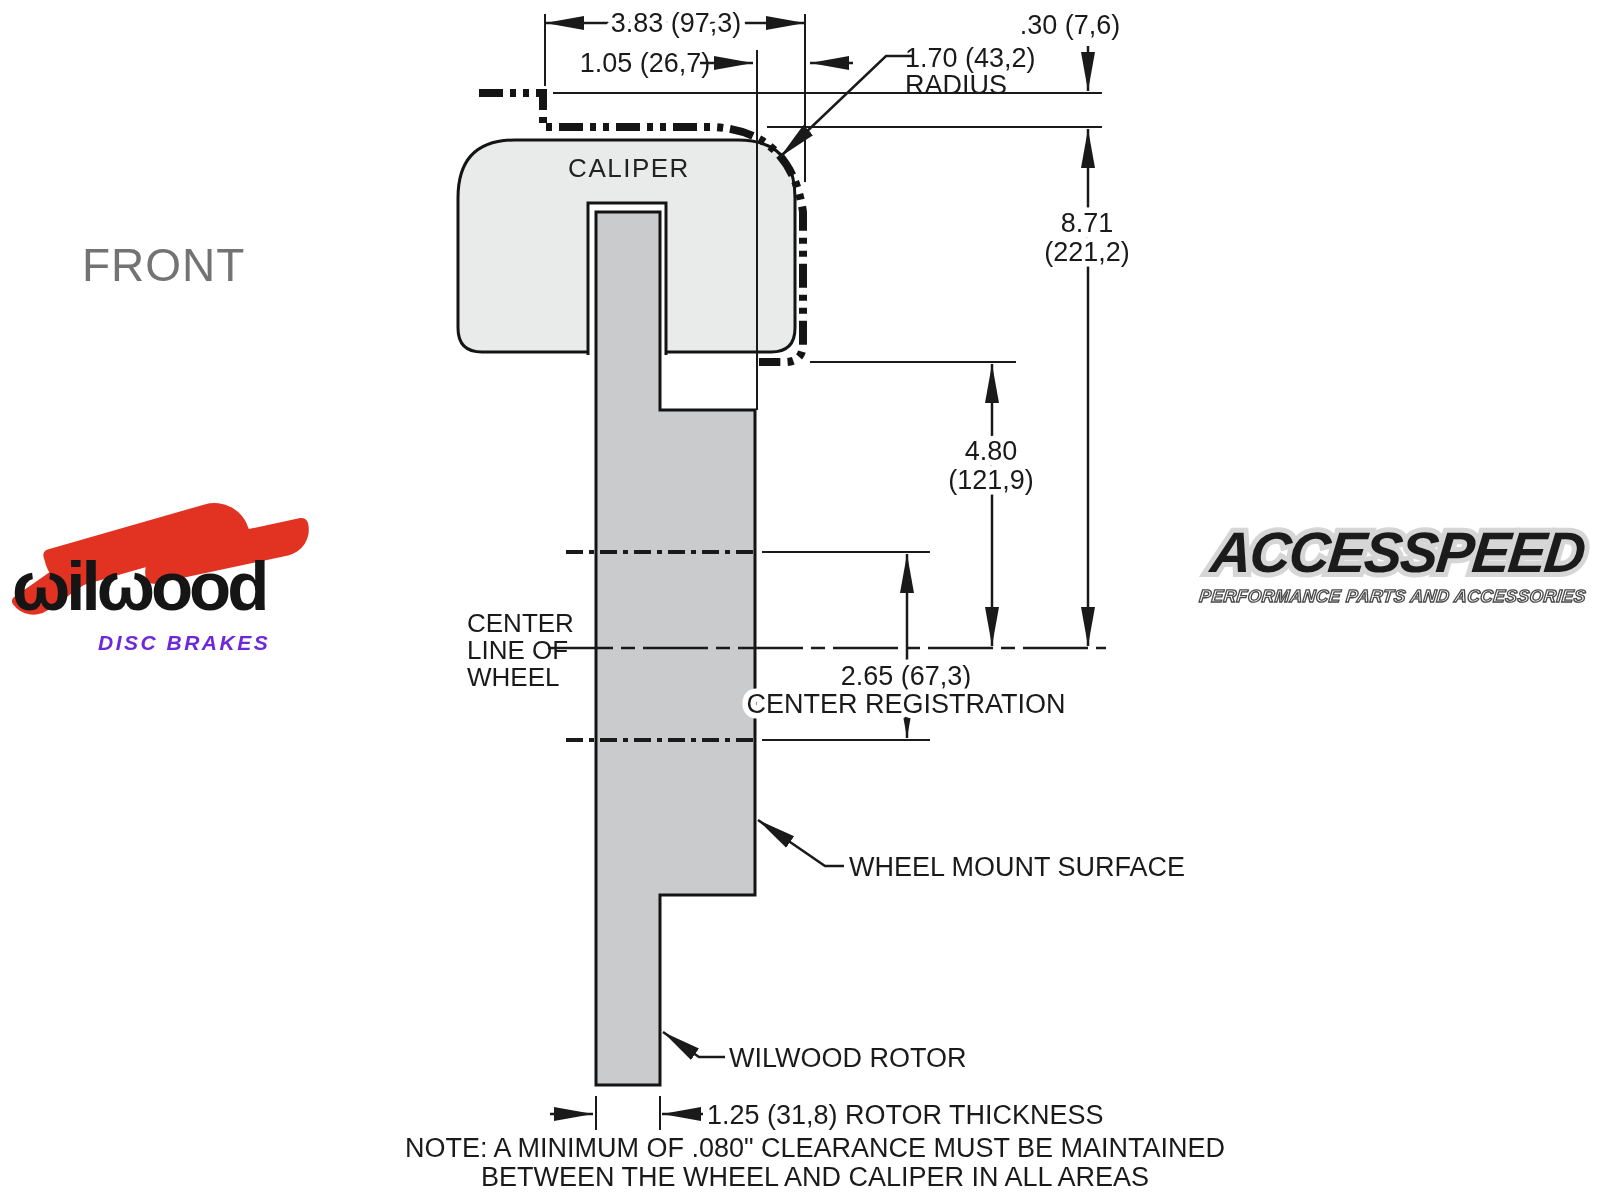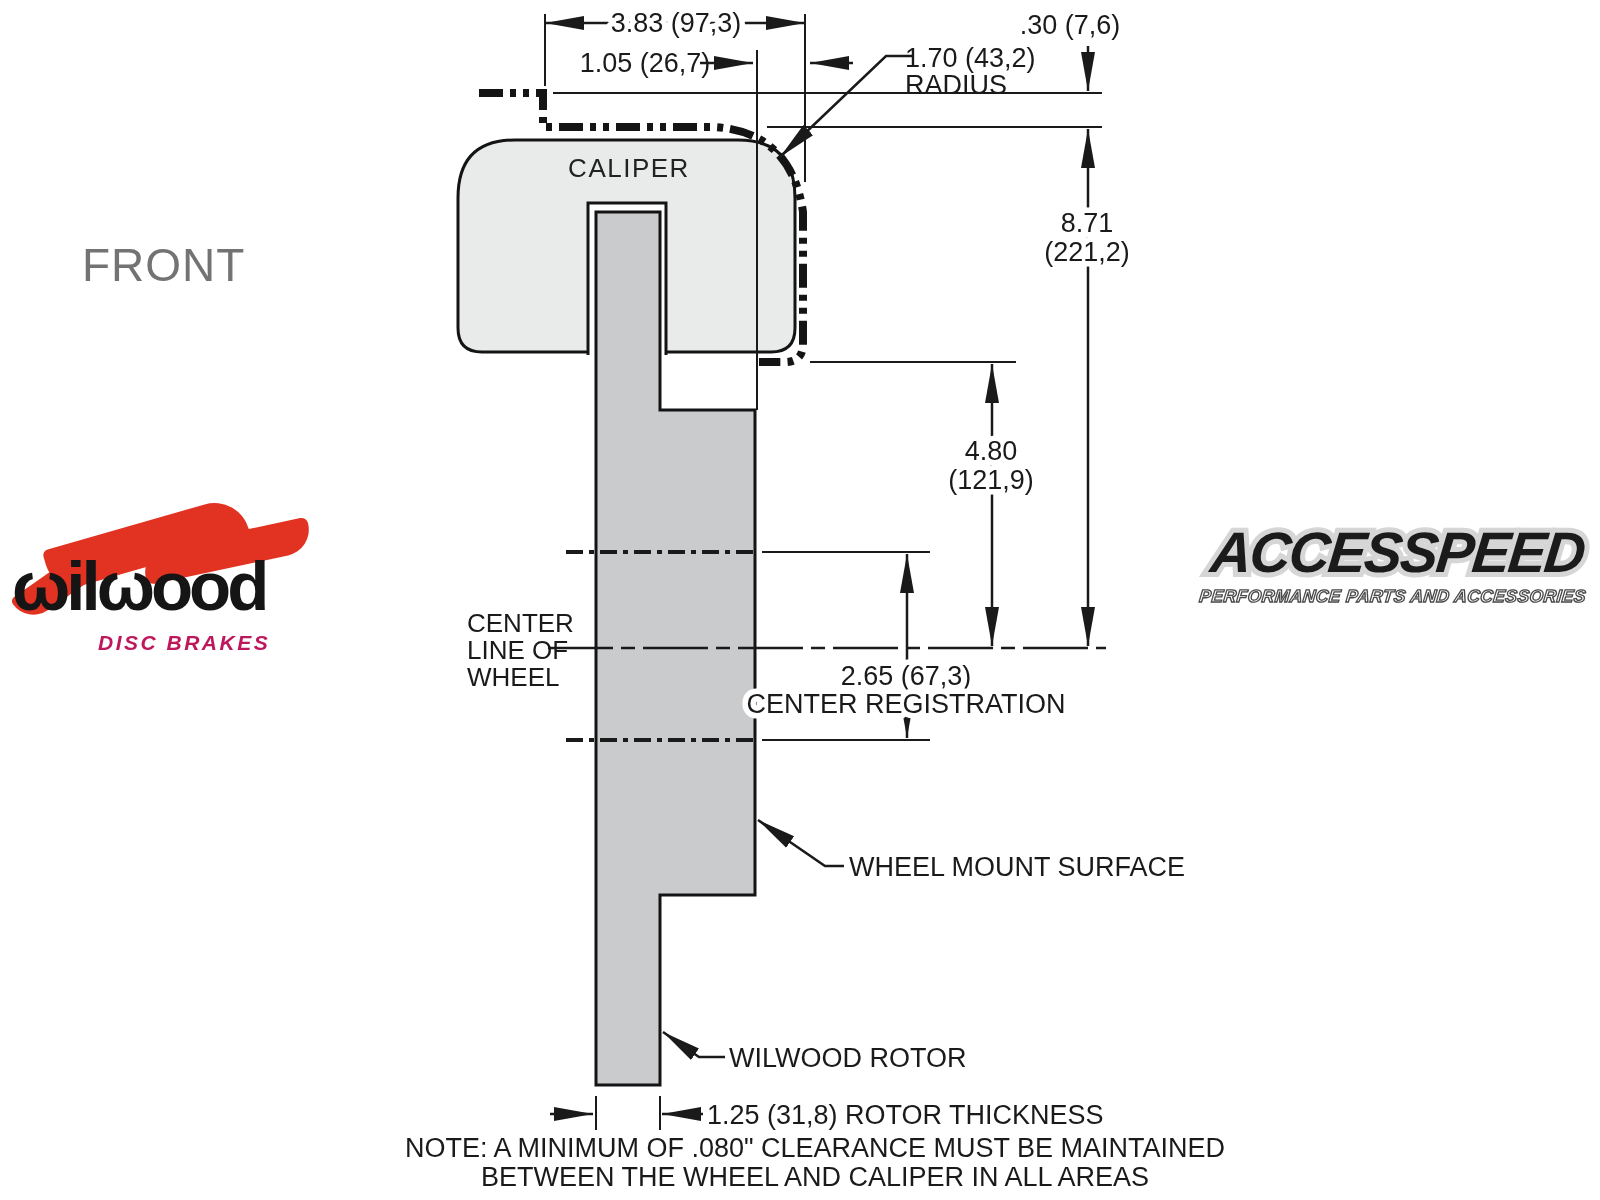--- a/index.html
+++ b/index.html
@@ -24,21 +24,21 @@
   .ww-red { position:absolute; background:#e23222; }
   .ww-red1 { left:32px;  top:4px;  width:205px; height:44px; transform:rotate(-16deg); border-radius:10px 60px 14px 50px; }
   .ww-red2 { left:130px; top:16px; width:170px; height:34px; transform:rotate(-12deg); border-radius:40px 10px 40px 12px; }
   .ww-red3 { left:-2px;  top:52px; width:95px;  height:30px; transform:rotate(-35deg); border-radius:8px 40px 8px 40px; }
   .ww-script {
     position:absolute; left:0; top:34px; font-size:69px; font-weight:700;
     letter-spacing:-4px; color:#151515; line-height:1; white-space:nowrap;
   }
   .ww-tag {
     position:absolute; left:86px; top:113px; font-size:21px; font-style:italic;
-    font-weight:700; letter-spacing:2.5px; color:#be185d; white-space:nowrap;
+    font-weight:700; letter-spacing:2.5px; color:#6d28d9; white-space:nowrap;
   }
 
   
   .accesspeed { position:absolute; left:1194px; top:524px; width:404px; text-align:center; transform:skewX(-6deg); }
   .ap-title {
     position:relative; z-index:0; display:inline-block; font-size:57px; font-style:italic;
     font-weight:700; letter-spacing:-2px; color:#1b1b1b; line-height:1; white-space:nowrap;
   }
   .ap-title::before {
     content:attr(data-text); position:absolute; left:0; top:0; z-index:-1;

